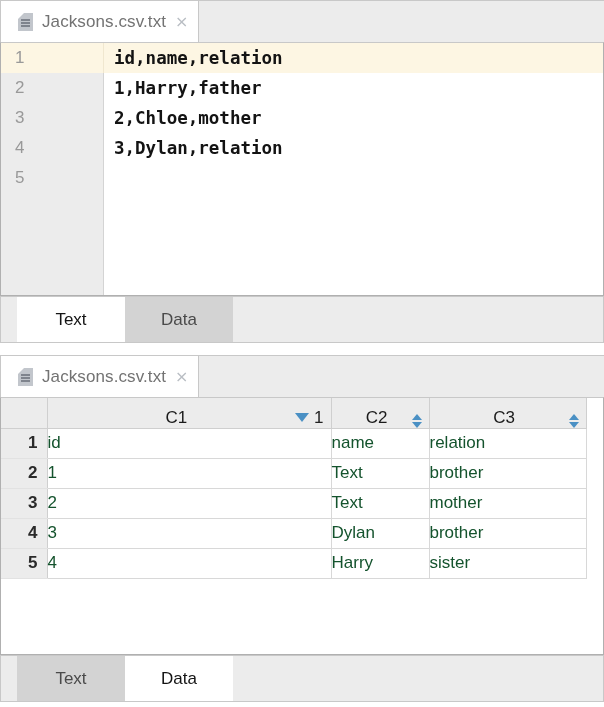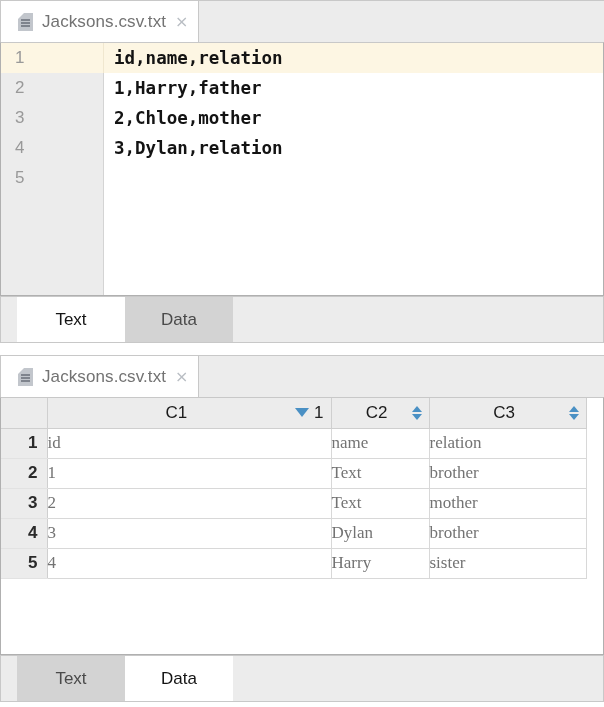--- a/index.html
+++ b/index.html
@@ -230,21 +230,21 @@
     border-right: 1px solid #cfcfcf;
     border-bottom: 1px solid #cfcfcf;
     height: 36px;
     font-weight: normal;
   }
   thead th.corner {
     border-right: 1px solid #cfcfcf;
   }
   .th-inner {
     display: flex;
-    align-items: center;
+    align-items: flex-end;
     padding: 0 7px 0 10px;
     height: 100%;
   }
   .th-label {
     font-size: 17px;
     color: #1b1b1b;
     flex: 1;
     white-space: nowrap;
   }
   .sort-indicator {
@@ -278,23 +278,23 @@
   .updown .dn {
     width: 0; height: 0;
     border-left: 5px solid transparent;
     border-right: 5px solid transparent;
     border-top: 6px solid #4a90c4;
   }
 
   tbody td {
     border-right: 1px solid #d8d8d8;
     border-bottom: 1px solid #d8d8d8;
-    font-family: Liberation Serif, serif;
-    font-size: 17px;
-    color: #737373;
+    font-family: Liberation Sans, sans-serif;
+    font-size: 17px;
+    color: #14532d;
     padding: 0 0 0 10px;
     white-space: nowrap;
     vertical-align: middle;
   }
   tbody td.rowhead {
     background: #ececec;
     font-family: "Liberation Sans", sans-serif;
     font-size: 17px;
     color: #2a2a2a;
     text-align: right;

